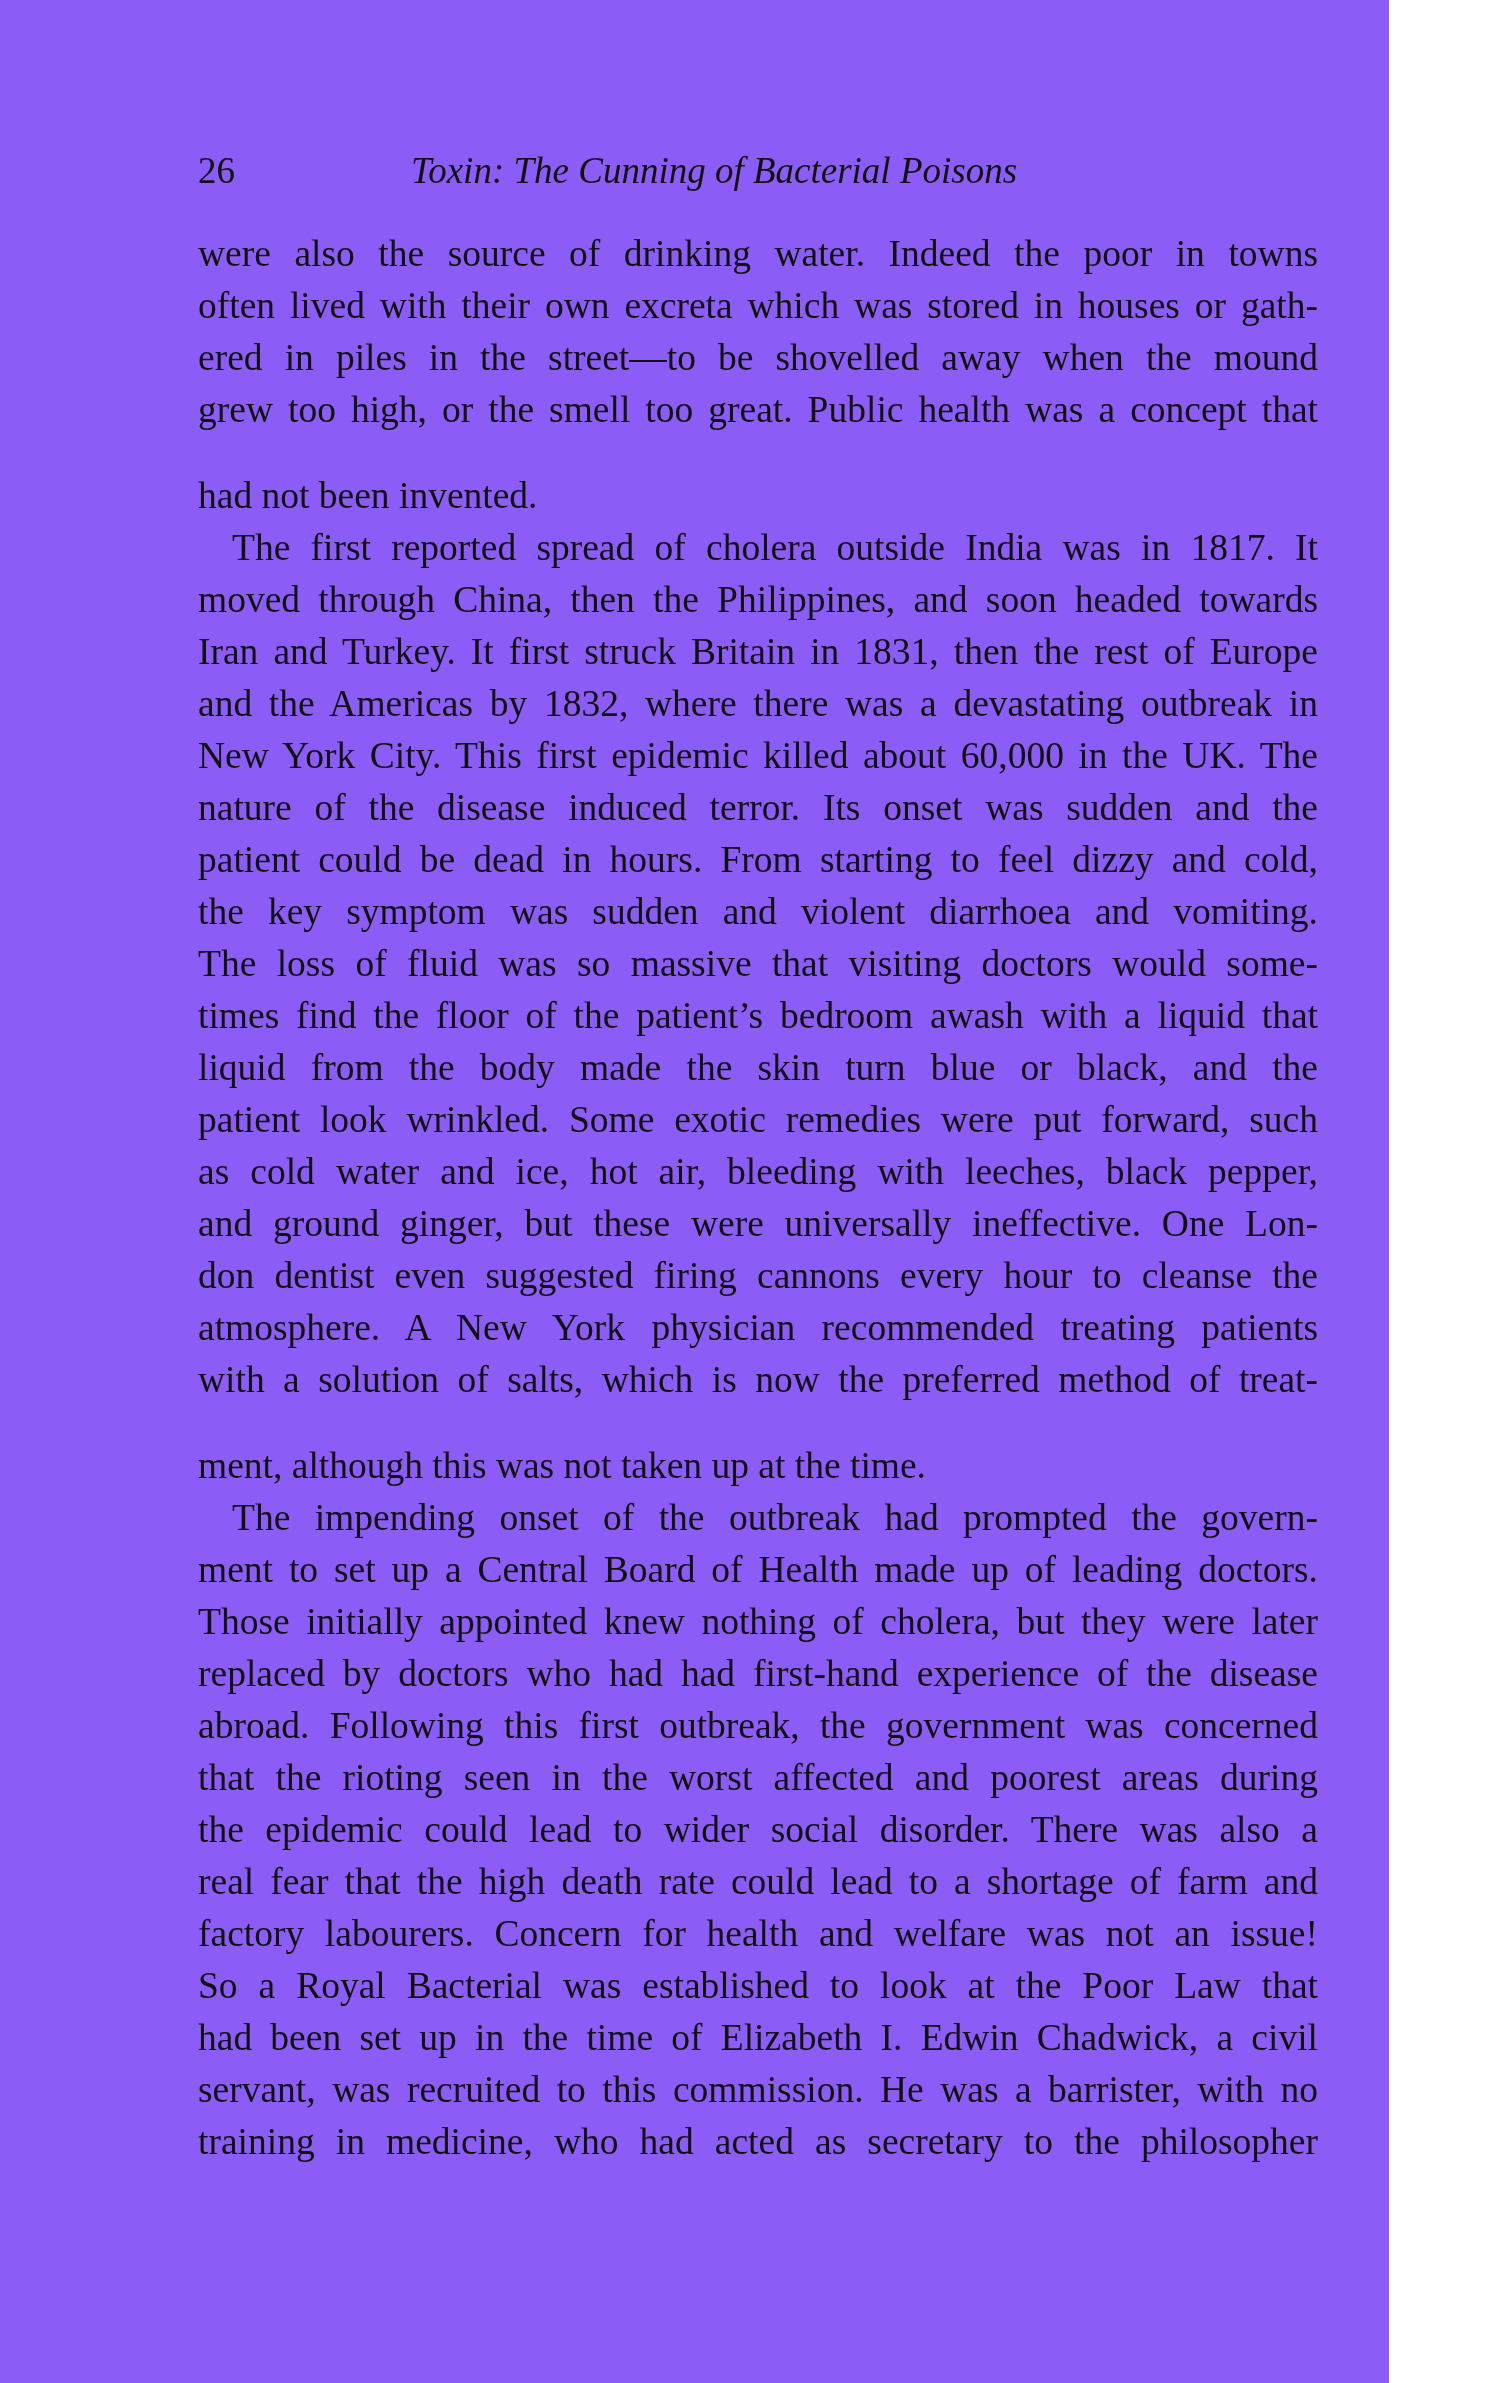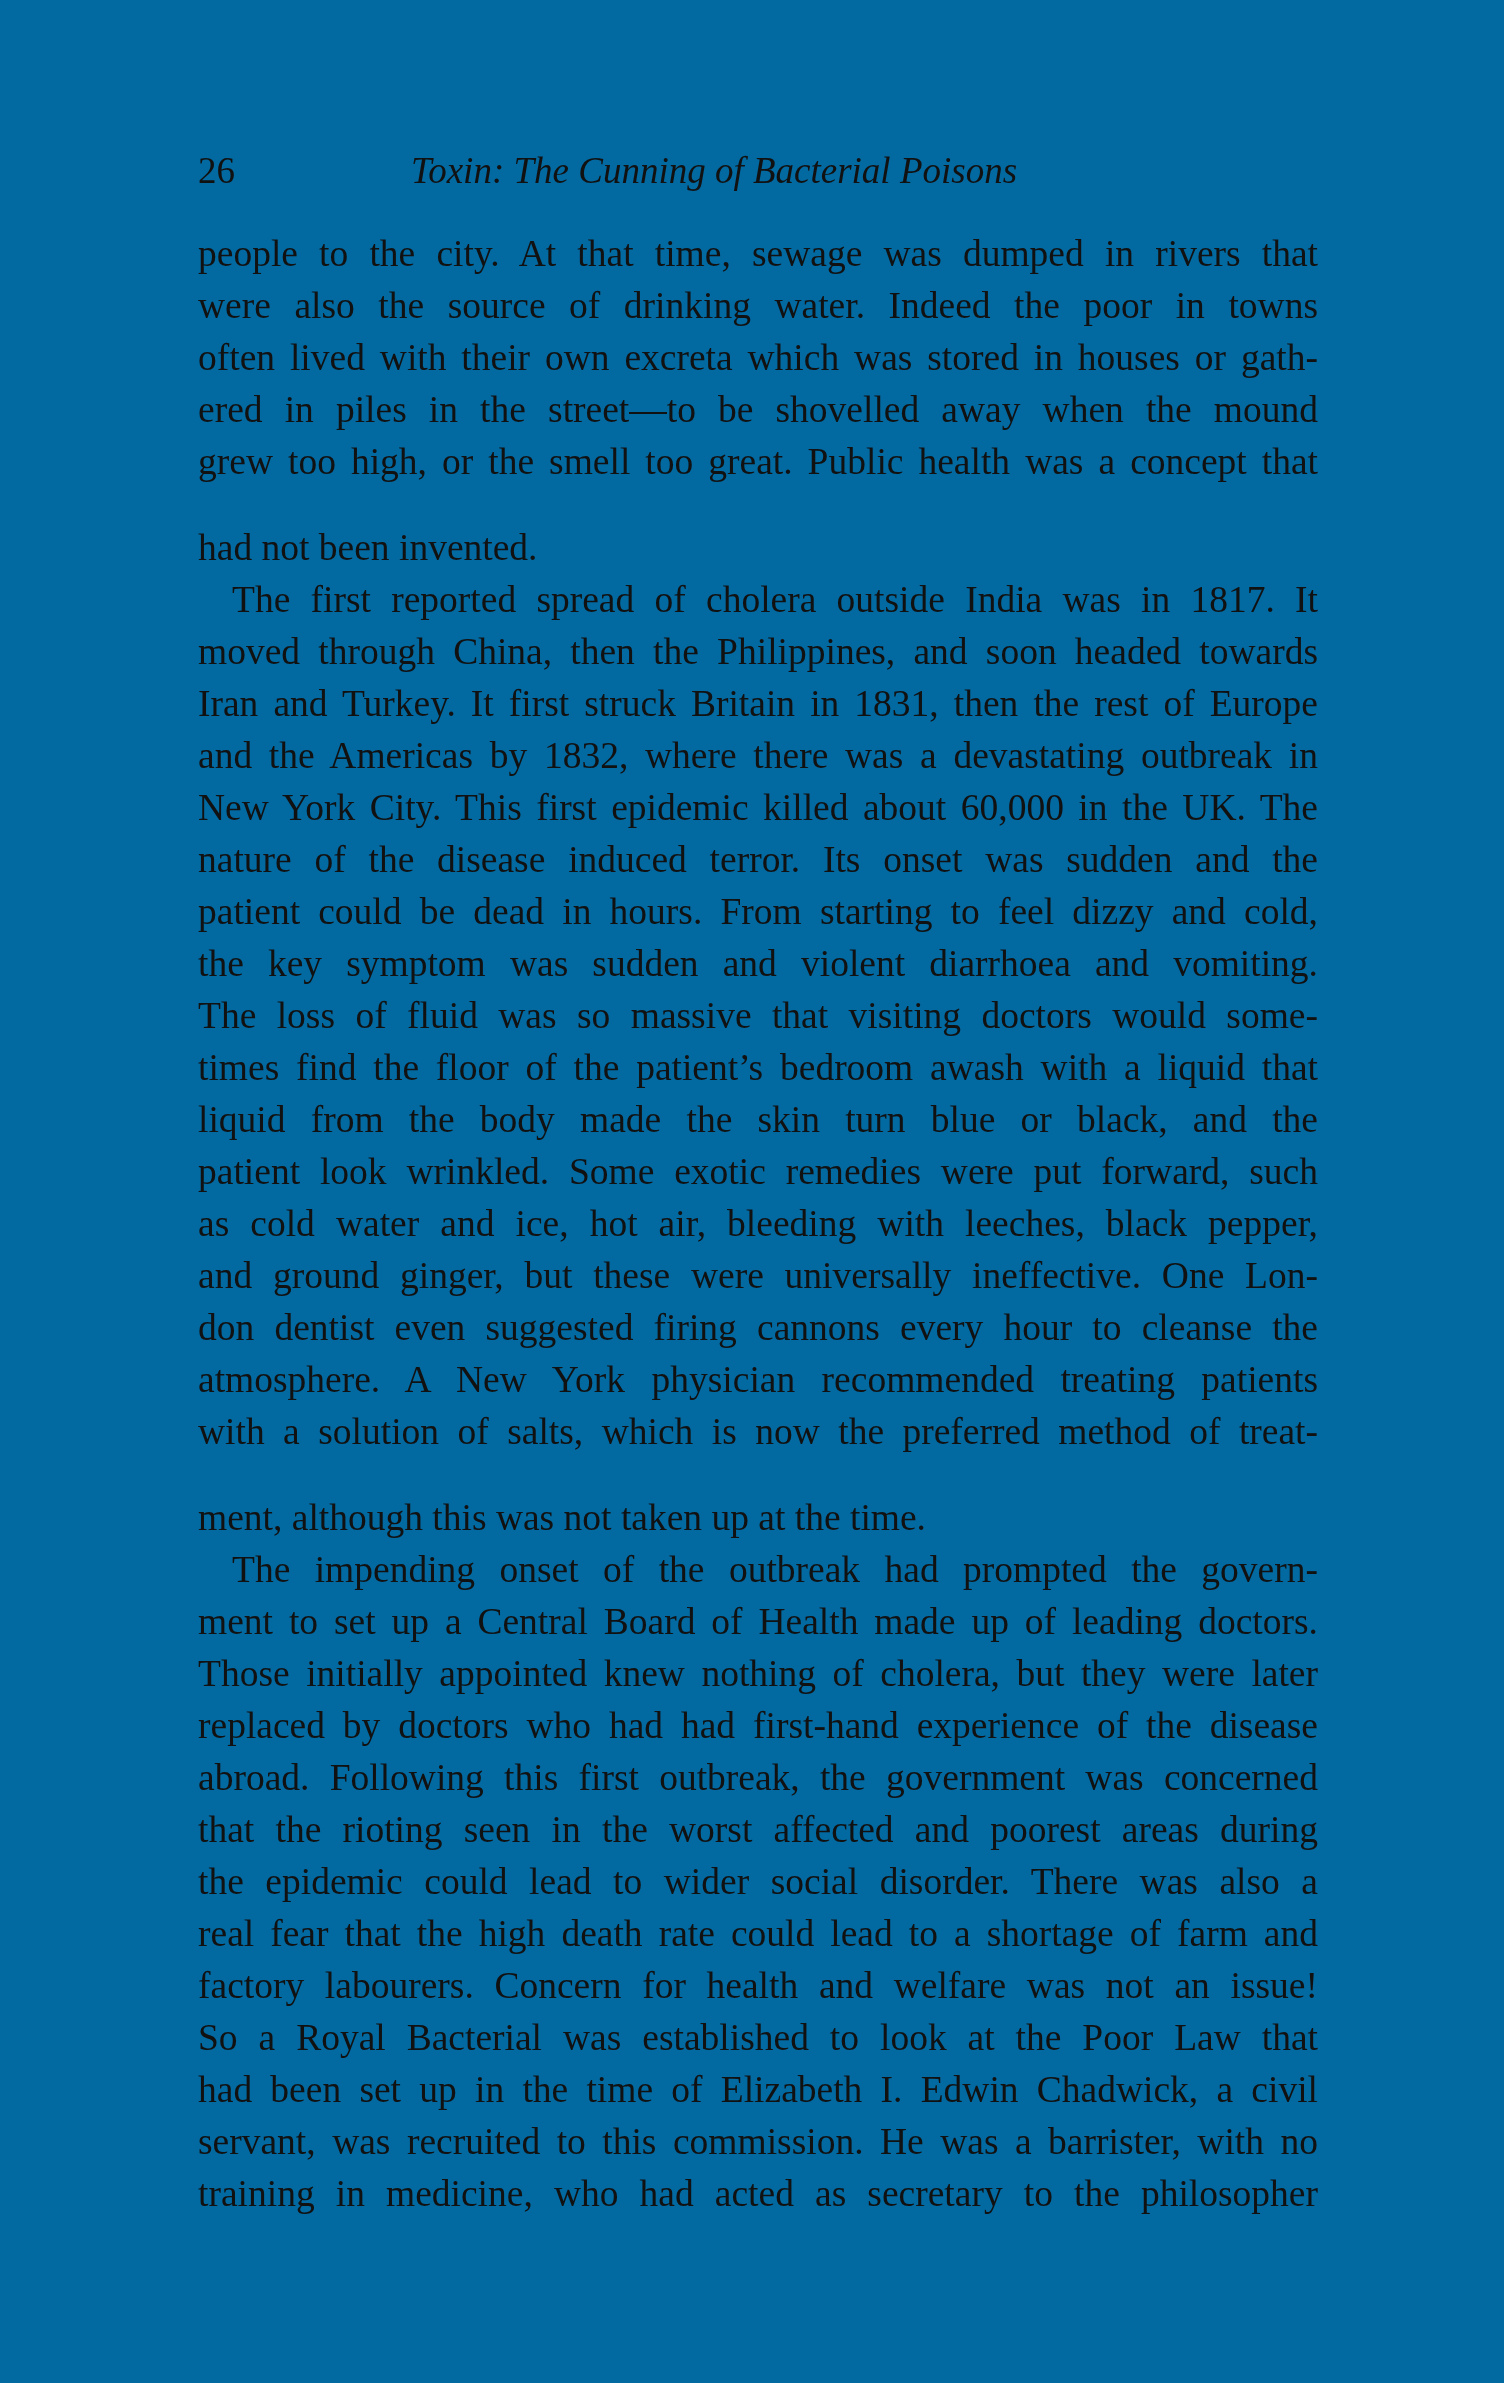--- a/index.html
+++ b/index.html
@@ -11,23 +11,23 @@
       width: 1504px;
       height: 2383px;
       position: relative;
       overflow: hidden;
       color: #111111;
       font-family: "Liberation Serif", "DejaVu Serif", serif;
     }
     .page {
       position: absolute;
       left: 0; top: 0;
-      width: 1504px;
+      width: 1389px;
       height: 2383px;
-      background: #0369a1;
+      background: #8b5cf6;
     }
     .running-head {
       position: absolute;
       top: 146px;
       left: 198px;
       width: 1120px;
       height: 50px;
       font-size: 37px;
       line-height: 50px;
     }
@@ -82,23 +82,20 @@
 
 <div class="page">
   <div class="running-head">
     <span class="page-number">26</span>
     <span class="running-title">Toxin: The Cunning of Bacterial Poisons</span>
   </div>
 
   <div class="body-text" id="body-text">
       <div>
         <div class="line">
-          <span class="line-inner">people to the city. At that time, sewage was dumped in rivers that</span>
-        </div>
-        <div class="line">
           <span class="line-inner">were also the source of drinking water. Indeed the poor in towns</span>
         </div>
         <div class="line">
           <span class="line-inner">often lived with their own excreta which was stored in houses or gath-</span>
         </div>
         <div class="line">
           <span class="line-inner">ered in piles in the street—to be shovelled away when the mound</span>
         </div>
         <div class="line">
           <span class="line-inner">grew too high, or the smell too great. Public health was a concept that</span>

